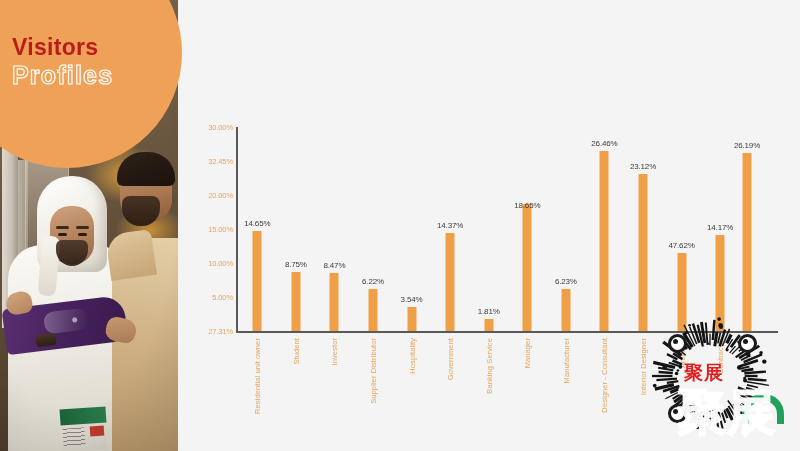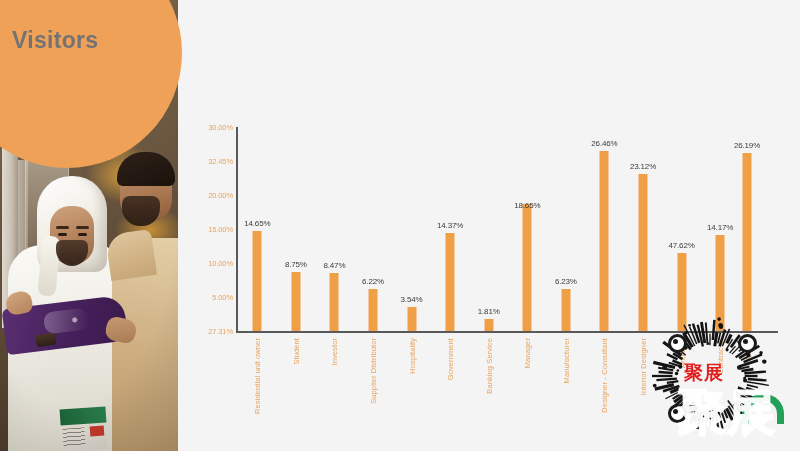--- a/index.html
+++ b/index.html
@@ -262,23 +262,24 @@
   }
   #title-block {
     position: absolute;
     left: 12px; top: 28px;
     z-index: 6;
     width: 160px;
   }
   #title-line1 {
     font-size: 23px;
     font-weight: bold;
-    color: #737373;
+    color: #b91c1c;
     letter-spacing: .3px;
     line-height: 1.05;
+    margin-top: 7px;
   }
   #title-line2 {
     font-size: 25px;
     font-weight: bold;
     color: transparent;
     -webkit-text-stroke: 1.2px #ffffff;
     letter-spacing: 1.2px;
     line-height: 1.15;
     margin-top: 2px;
   }
@@ -446,20 +447,21 @@
     <div class="brochure-band"></div>
     <div class="brochure-lines"></div>
     <div class="brochure-red"></div>
 
     <div class="photo-vignette"></div>
   </div>
 
   <div id="title-circle"></div>
   <div id="title-block">
     <div id="title-line1">Visitors</div>
+    <div id="title-line2">Profiles</div>
   </div>
 
   <div id="chart-area">
     <div id="chart-plot">
       <div id="ytick-layer">
           <div class="ytick" style="top: 204px;">27.31%</div>
           <div class="ytick" style="top: 170px;">5.00%</div>
           <div class="ytick" style="top: 136px;">10.00%</div>
           <div class="ytick" style="top: 102px;">15.00%</div>
           <div class="ytick" style="top: 68px;">20.00%</div>

